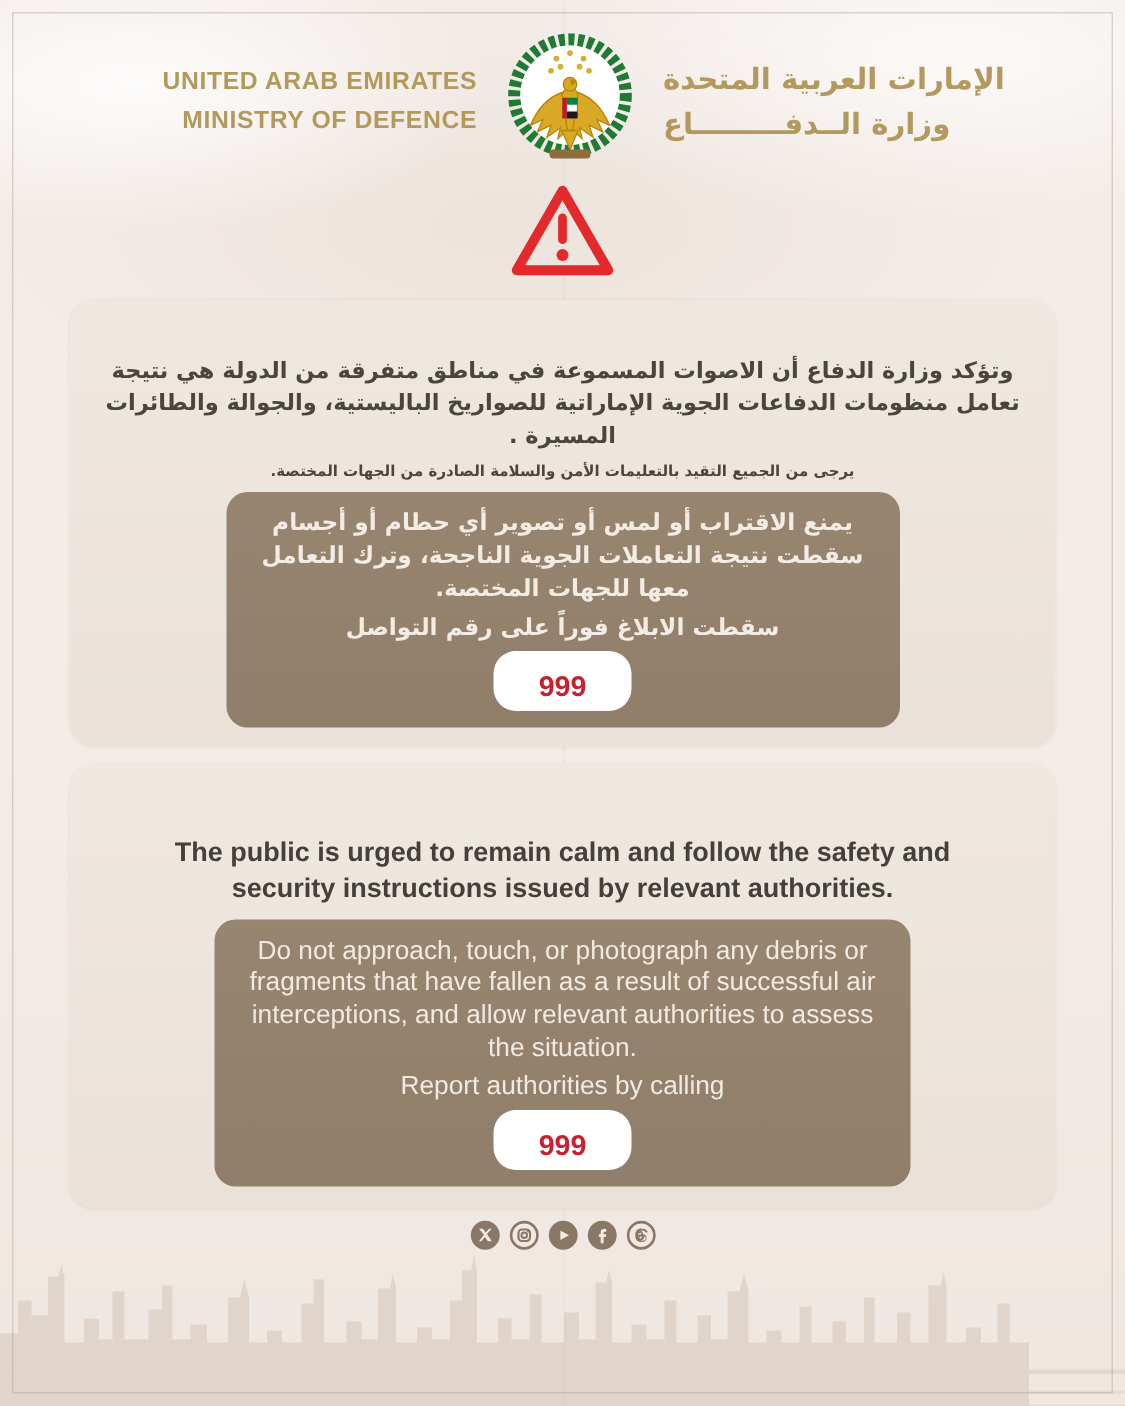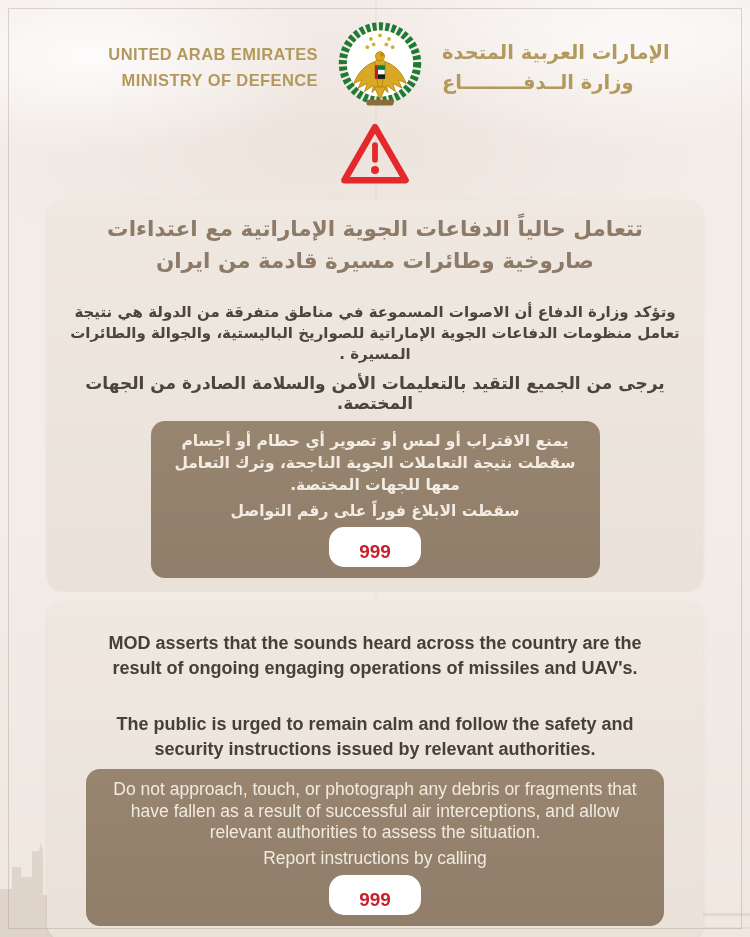--- a/index.html
+++ b/index.html
@@ -46,29 +46,29 @@
     width:656px; border-radius:16px;
     background:linear-gradient(180deg,#efe8e1 0%, #eae2d9 100%);
     box-shadow:0 1px 3px rgba(90,70,55,.10);
     text-align:center;
   }
   .card.ar{ direction:rtl; font-family:"DejaVu Sans", sans-serif; padding:13px 22px 12px; margin-top:8px; }
   .card.en{ padding:15px 26px 14px; margin-top:12px; }
 
   .ar-headline{ color:#8d7b68; font-weight:bold; font-size:21.5px; line-height:1.5; }
   .ar-body{ color:#4c443d; font-weight:bold; font-size:15px; line-height:1.42; margin-top:24px; }
-  .ar-notice{ color:#4c443d; font-weight:bold; font-size:17px; margin-top:8px; }
+  .ar-notice{ color:#4c443d; font-weight:bold; font-size:10px; margin-top:8px; }
 
   .graybox{
     background:linear-gradient(180deg,#988570,#917e6a);
     border-radius:14px; color:#f3ece4;
     margin:8px auto 0;
   }
   .graybox.ar{ width:449px; padding:9px 18px 11px; font-size:15.5px; line-height:1.42; font-weight:bold;}
-  .graybox.en{ width:578px; padding:10px 16px 11px; font-size:17.5px; line-height:1.24; font-weight:normal; color:#f1eae1;text-align:center;}
+  .graybox.en{ width:464px; padding:10px 16px 11px; font-size:17.5px; line-height:1.24; font-weight:normal; color:#f1eae1;text-align:center;}
 
   .cta{ margin-top:4px; }
   .pill{
     display:inline-block; background:#ffffff; border-radius:15px;
     padding:14px 30px 3px; margin-top:5px;
     color:#c8202f; font-weight:bold; font-size:19px;
     font-family:"Liberation Sans", sans-serif;
     line-height:1.2;
   }
 
@@ -144,36 +144,34 @@
       </div>
     </div>
 
     <svg class="warn" width="74" height="64" viewBox="0 0 100 88">
       <path d="M50 7 L92 80 H8 Z" fill="none" stroke="#e3292b" stroke-width="9" stroke-linejoin="round"></path>
       <rect x="46" y="28" width="8" height="28" rx="4" fill="#e3292b"></rect>
       <circle cx="50" cy="66" r="5.5" fill="#e3292b"></circle>
     </svg>
 
     <div class="card ar">
-      <div class="ar-headline">تتعامل حالياً الدفاعات الجوية الإماراتية مع اعتداءات صاروخية وطائرات مسيرة قادمة من ايران</div>
       <div class="ar-body">وتؤكد وزارة الدفاع أن الاصوات المسموعة في مناطق متفرقة من الدولة هي نتيجة تعامل منظومات الدفاعات الجوية الإماراتية للصواريخ الباليستية، والجوالة والطائرات المسيرة .</div>
       <div class="ar-notice">يرجى من الجميع التقيد بالتعليمات الأمن والسلامة الصادرة من الجهات المختصة.</div>
       <div class="graybox ar">
         <div>يمنع الاقتراب أو لمس أو تصوير أي حطام أو أجسام سقطت نتيجة التعاملات الجوية الناجحة، وترك التعامل معها للجهات المختصة.</div>
         <div class="cta">سقطت الابلاغ فوراً على رقم التواصل</div>
         <div class="pill">999</div>
       </div>
     </div>
 
     <div class="card en">
-      <div class="en-body">MOD asserts that the sounds heard across the country are the result of ongoing engaging operations of missiles and UAV's.</div>
       <div class="en-body second">The public is urged to remain calm and follow the safety and security instructions issued by relevant authorities.</div>
       <div class="graybox en">
         <div class="en-boxtext">Do not approach, touch, or photograph any debris or fragments that have fallen as a result of successful air interceptions, and allow relevant authorities to assess the situation.</div>
-        <div class="cta">Report instructions by calling</div>
+        <div class="cta">Report authorities by calling</div>
         <div class="pill">999</div>
       </div>
     </div>
 
     <div class="footer">
       <div class="socials">
         <svg width="21" height="21" viewBox="0 0 24 24">
           <circle cx="12" cy="12" r="11" fill="currentColor"></circle>
           <path d="M7.3 7h3l2.1 2.9L14.9 7h1.9l-3.5 4.1L17 16.5h-3l-2.3-3.2-2.6 3.2H7.2l3.8-4.6Z" fill="#f3ece6"></path>
         </svg>

